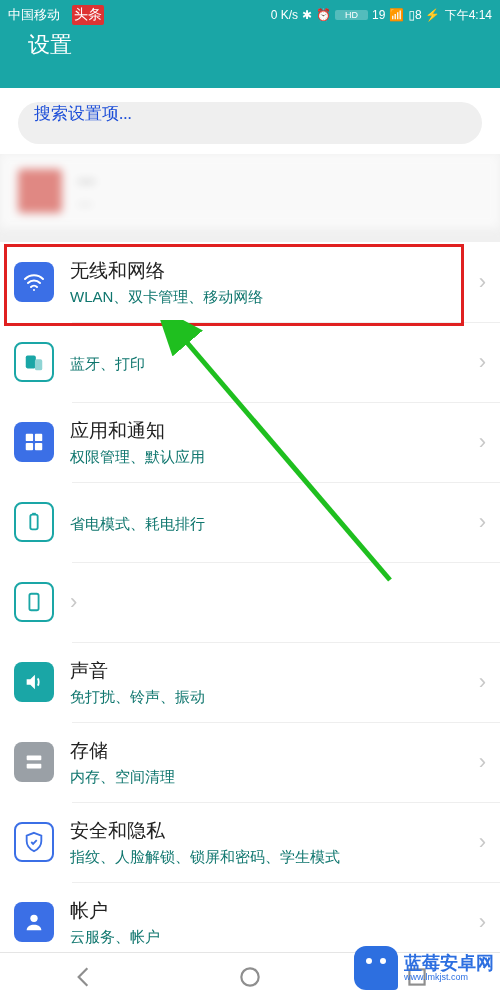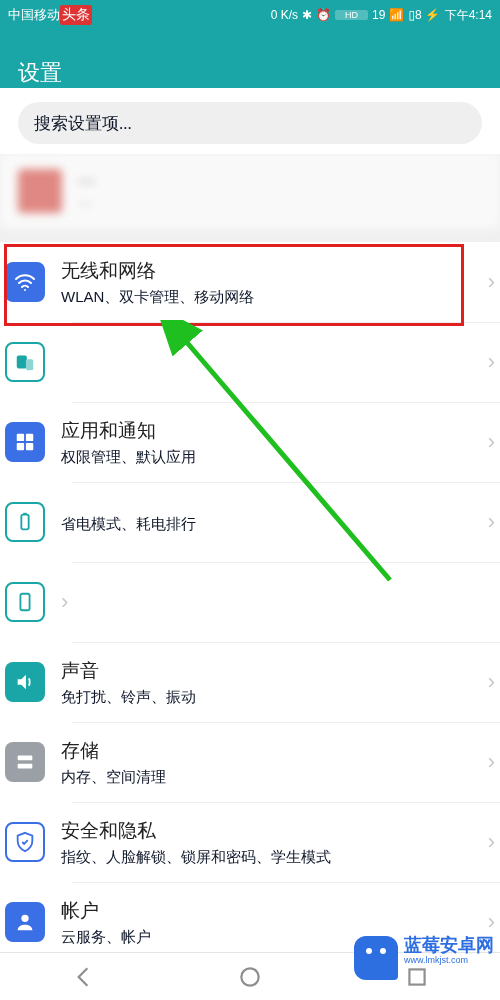--- a/index.html
+++ b/index.html
@@ -14,56 +14,55 @@
   .status-bar {
     height: 30px;
     background: #1aa6a6;
     color: #fff;
     font-size: 13px;
     display: flex;
     align-items: center;
     justify-content: space-between;
     padding: 0 8px;
   }
-  .status-left { display: flex; align-items: center; gap: 0; }
+  .status-left { display: flex; align-items: center; gap: 12px; }
   .status-right { display: flex; align-items: center; gap: 4px; font-size: 12px; justify-content: flex-end; }
   .status-badge {
     background: #d33;
     color: #fff;
     font-size: 14px;
     padding: 1px 2px;
     border-radius: 2px;
   }
   .hd-badge {
     background: rgba(255,255,255,0.25);
     font-size: 9px;
     padding: 0 10px;
     border-radius: 2px;
   }
   .title-bar {
     height: 58px;
     background: #1aa6a6;
     color: #fff;
     font-size: 22px;
     display: flex;
-    align-items: flex-end;
-    padding: 0 18px;
+    align-items: flex-start;
+    padding: 0 28px;
   }
   .search-wrap {
     background: #fff;
     padding: 14px 18px 10px;
   }
   .search-box {
     background: #efefef;
     border-radius: 22px;
     height: 42px;
     display: flex;
-    align-items: center;
     padding: 0 16px;
-    color: #0f172a;
+    color: #1d4ed8;
     font-size: 17px;
     font-family: Liberation Serif, serif;
   }
   .profile-row {
     background: #fff;
     height: 74px;
     display: flex;
     align-items: center;
     padding: 0 18px;
     filter: blur(4px);
@@ -76,42 +75,42 @@
     margin-right: 16px;
   }
   .profile-text .pt-name { font-size: 17px; color: #333; }
   .profile-text .pt-sub { font-size: 14px; color: #999; margin-top: 4px; }
   .gap { height: 14px; background: #f0f0f0; }
   .list { background: #fff; }
   .item {
     display: flex;
     align-items: center;
     min-height: 80px;
-    padding: 14px 5px;
+    padding: 14px 14px;
     position: relative;
   }
   .item + .item::before {
     content: "";
     position: absolute;
     top: 0; left: 72px; right: 0;
     height: 1px;
     background: #eee;
   }
   .icon {
     width: 40px; height: 40px;
     border-radius: 8px;
     flex-shrink: 0;
     margin-right: 16px;
     display: flex;
     align-items: center;
     justify-content: center;
   }
   .item-text { flex: 1; }
   .item-title { font-size: 19px; color: #222; }
-  .item-sub { font-size: 15px; color: #0f172a; margin-top: 4px; }
+  .item-sub { font-size: 15px; color: #0f766e; margin-top: 4px; }
   .chevron {
     color: #c9c9c9;
     font-size: 22px;
     font-weight: 300;
   }
   .highlight-box {
     position: absolute;
     border: 3px solid #e02020;
     pointer-events: none;
     z-index: 50;
@@ -123,23 +122,23 @@
     background: #fff;
     border-top: 1px solid #e5e5e5;
     display: flex;
     align-items: center;
     justify-content: space-around;
   }
   .nav-btn { width: 26px; height: 26px; }
   .watermark {
     position: absolute;
     right: 6px;
-    bottom: 20px;
-    display: flex;
-    align-items: flex-start;
+    bottom: 10px;
+    display: flex;
+    align-items: center;
     gap: 6px;
     z-index: 60;
   }
   .wm-badge {
     width: 44px; height: 44px;
     background: #2d6fe0;
     border-radius: 12px 12px 4px 12px;
     position: relative;
   }
   .wm-badge::before, .wm-badge::after {
@@ -228,20 +227,21 @@
   </div>
 
   <div class="item">
     <div class="icon" style="background:#fff;border:2px solid #1aa6a6">
       <svg width="22" height="22" viewBox="0 0 24 24">
           <rect x="3" y="5" width="11" height="14" rx="2" fill="#1aa6a6"></rect>
           <rect x="13" y="9" width="8" height="12" rx="2" fill="#8fd4d4"></rect>
         </svg>
     </div>
     <div class="item-text">
+      <div class="item-sub">蓝牙、打印</div>
     </div>
     <div class="chevron">›</div>
   </div>
 
   <div class="item">
     <div class="icon" style="background:#3b6fe6">
       <svg width="22" height="22" viewBox="0 0 24 24" fill="#fff">
           <rect x="3" y="3" width="8" height="8" rx="1"></rect>
           <rect x="13" y="3" width="8" height="8" rx="1"></rect>
           <rect x="3" y="13" width="8" height="8" rx="1"></rect>

